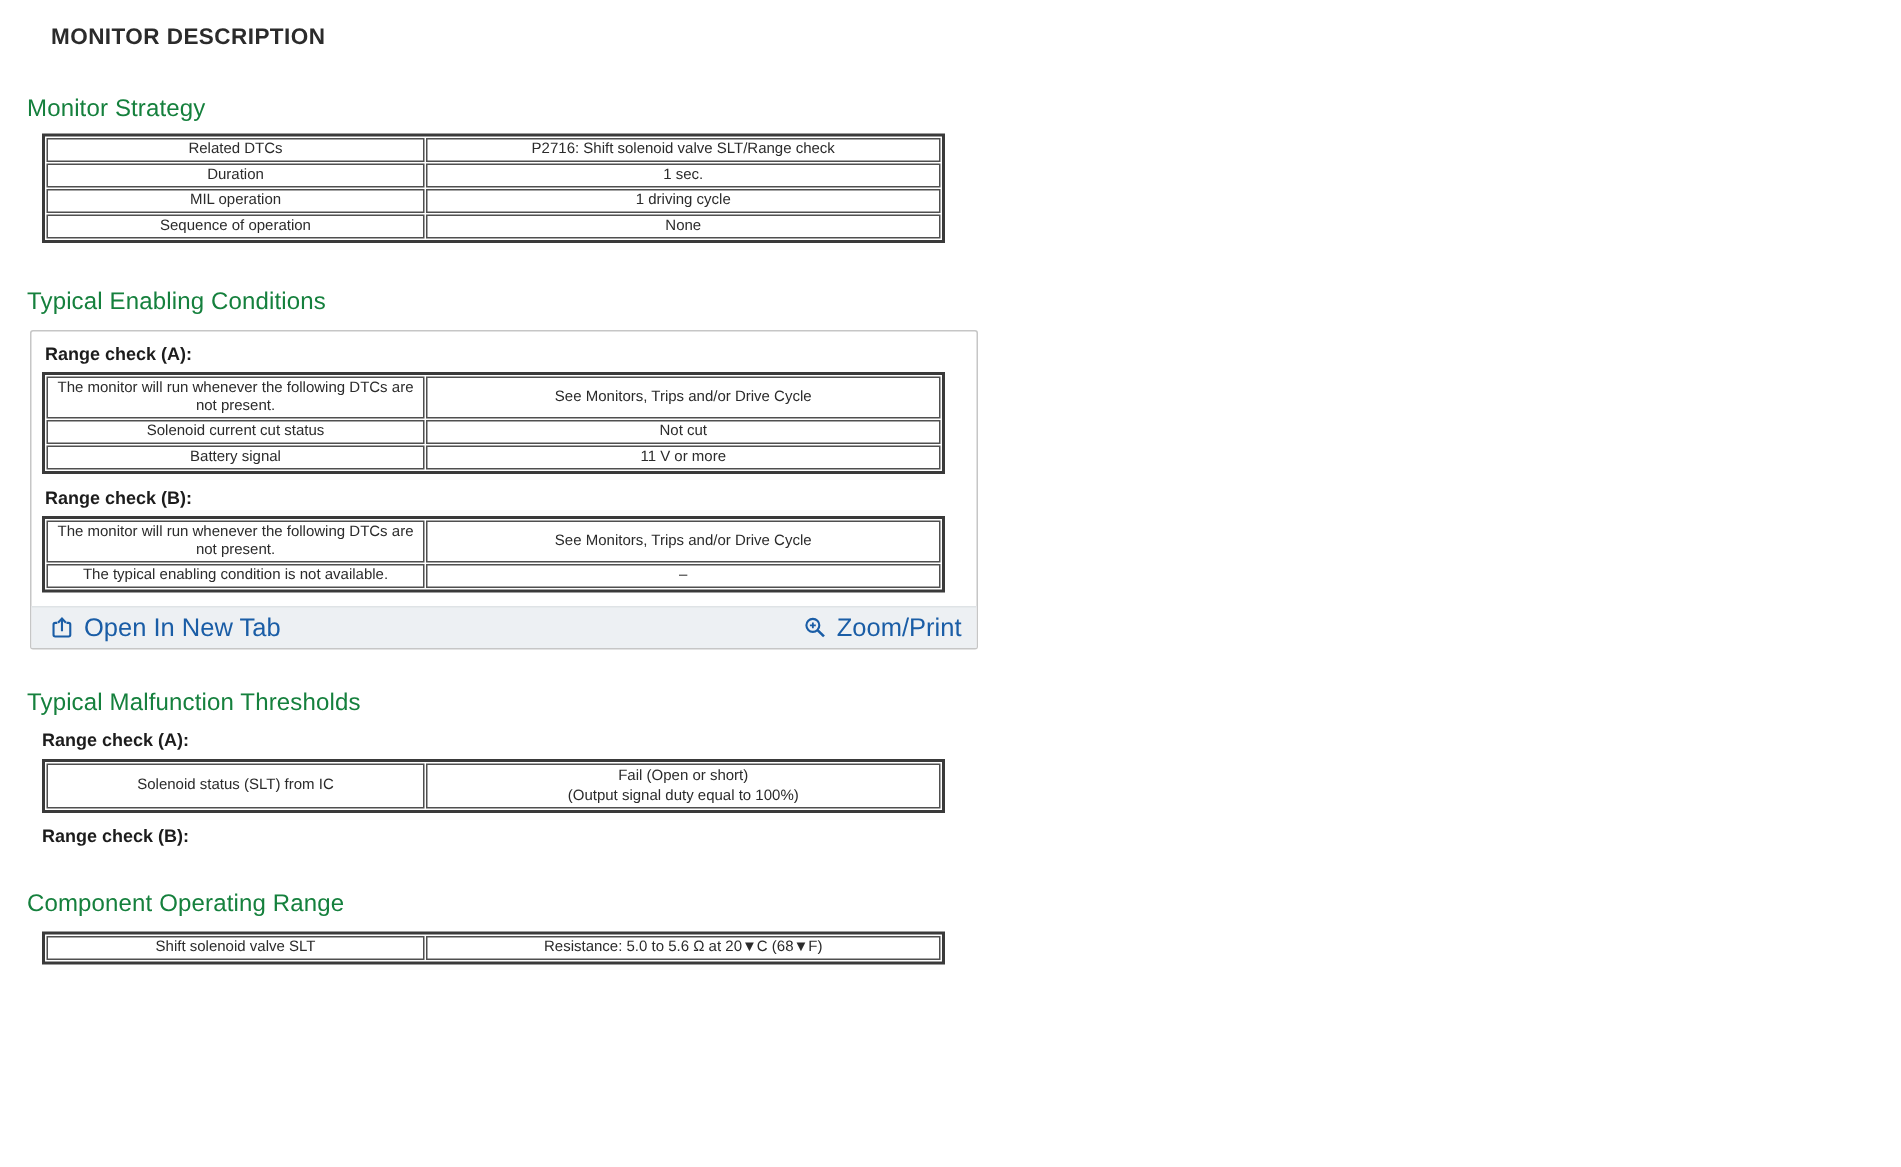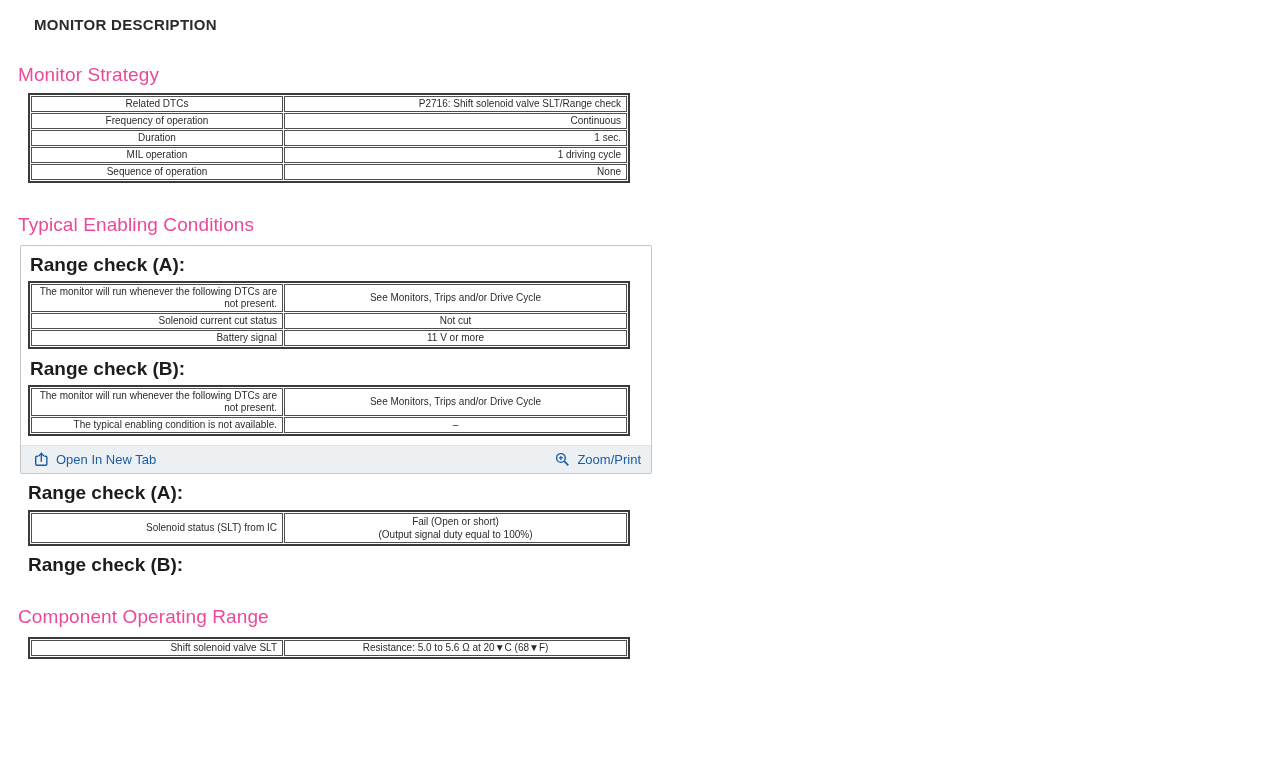--- a/index.html
+++ b/index.html
@@ -9,89 +9,85 @@
     font-family: "Liberation Sans", sans-serif;
     color: #333; overflow: hidden;
   }
   .page { width: 1267px; height: 778px; padding: 14px 17px 0 18px; position: relative; }
 
   .doc-title {
     font-size: 15px; font-weight: bold; color: #2b2b2b;
     letter-spacing: 0.3px; margin: 2px 0 0 16px;
   }
   .section-heading {
-    font-size: 19px; font-weight: 400; color: #ec4899; letter-spacing: 0.1px;
+    font-size: 16px; font-weight: 400; color: #15803d; letter-spacing: 0.1px;
   }
   .sh-strategy   { margin: 31px 0 0 0; }
   .sh-enabling   { margin: 31px 0 0 0; }
   .sh-thresholds { margin: 27px 0 0 0; }
   .sh-component  { margin: 30px 0 0 0; }
 
   table.data-table {
     border-collapse: separate; border-spacing: 1px;
     border: 2px solid #3a3a3a; background: #fff;
     width: 602px; table-layout: fixed;
     font-size: 10px; color: #2b2b2b; line-height: 12px;
   }
   table.data-table td {
     border: 1px solid #4f4f4f; padding: 1px 5px; vertical-align: middle;
     overflow: hidden;
   }
   td.col-label { width: 252px; margin-left: 20px; }
   .ta-c { text-align: center; }
-  .ta-l { text-align: right; }
+  .ta-l { text-align: center; }
   tr.row-thin td { height: 13px; }
   tr.row-tall td { height: 28px; }
   .two-line div { line-height: 13px; text-align: center; }
 
   .tbl-strategy { margin: 7px 0 0 10px; }
 
   .panel {
     width: 632px; margin: 9px 0 0 2px;
     border: 1px solid #c6c6c6; border-radius: 2px;
     background: #fff;
   }
   .panel-content { padding: 6px 8px 9px 7px; }
   .range-heading {
-    font-size: 19px; font-weight: bold; color: #1c1c1c; margin: 2px 0 5px 2px;
+    font-size: 12px; font-weight: bold; color: #1c1c1c; margin: 2px 0 5px 2px;
   }
   .range-heading.rb { margin-top: 9px; }
   .range-heading.outer { margin: 8px 0 6px 10px; }
   .tbl-outer { margin-left: 10px; }
 
   .panel-footer {
     height: 28px; background: #edf0f3; border-top: 1px solid #dfe3e6;
     display: flex; align-items: center; justify-content: space-between;
     padding: 0 10px 0 13px;
   }
   a.toolbar-link {
-    color: #1a5da6; font-size: 13px; text-decoration: none;
+    color: #1a5da6; font-size: 17px; text-decoration: none;
     display: inline-flex; align-items: center; gap: 7px; cursor: pointer;
   }
   a.toolbar-link svg { display: block; }
 
   .tbl-component { margin: 9px 0 0 10px; }
 </style>
 </head>
 <body>
 
 <div class="page">
 
   <div class="doc-title">MONITOR DESCRIPTION</div>
 
   <div class="section-heading sh-strategy">Monitor Strategy</div>
   <table class="data-table tbl-strategy">
     <tbody>
         <tr class="row-thin">
       <td class="col-label ta-c">Related DTCs</td>
       <td class="ta-l">P2716: Shift solenoid valve SLT/Range check</td>
-    </tr>
-    <tr class="row-thin">
-      <td class="col-label ta-c">Frequency of operation</td>
-      <td class="ta-l">Continuous</td>
     </tr>
     <tr class="row-thin">
       <td class="col-label ta-c">Duration</td>
       <td class="ta-l">1 sec.</td>
     </tr>
     <tr class="row-thin">
       <td class="col-label ta-c">MIL operation</td>
       <td class="ta-l">1 driving cycle</td>
     </tr>
     <tr class="row-thin">
@@ -152,20 +148,21 @@
             <circle cx="6.3" cy="6.3" r="4.6" fill="none" stroke="#1a5da6" stroke-width="1.5"></circle>
             <path d="M6.3 4.2 V8.4 M4.2 6.3 H8.4" fill="none" stroke="#1a5da6" stroke-width="1.3"></path>
             <path d="M9.8 9.8 L14.2 14.2" fill="none" stroke="#1a5da6" stroke-width="1.8"></path>
           </svg>
         </span>
         <span>Zoom/Print</span>
       </a>
     </div>
   </div>
 
+  <div class="section-heading sh-thresholds">Typical Malfunction Thresholds</div>
   <div class="range-heading outer">Range check (A):</div>
   <table class="data-table tbl-outer">
     <tbody>
         <tr class="row-tall">
       <td class="col-label ta-l">Solenoid status (SLT) from IC</td>
       <td class="two-line">
         <div>Fail (Open or short)</div>
         <div>(Output signal duty equal to 100%)</div>
       </td>
     </tr>

